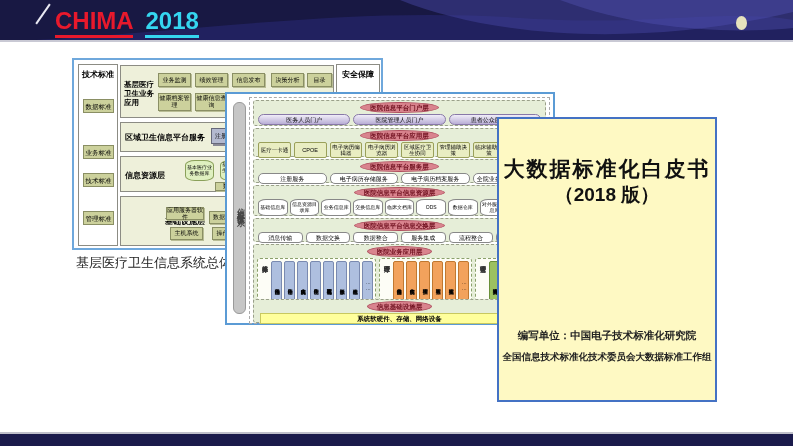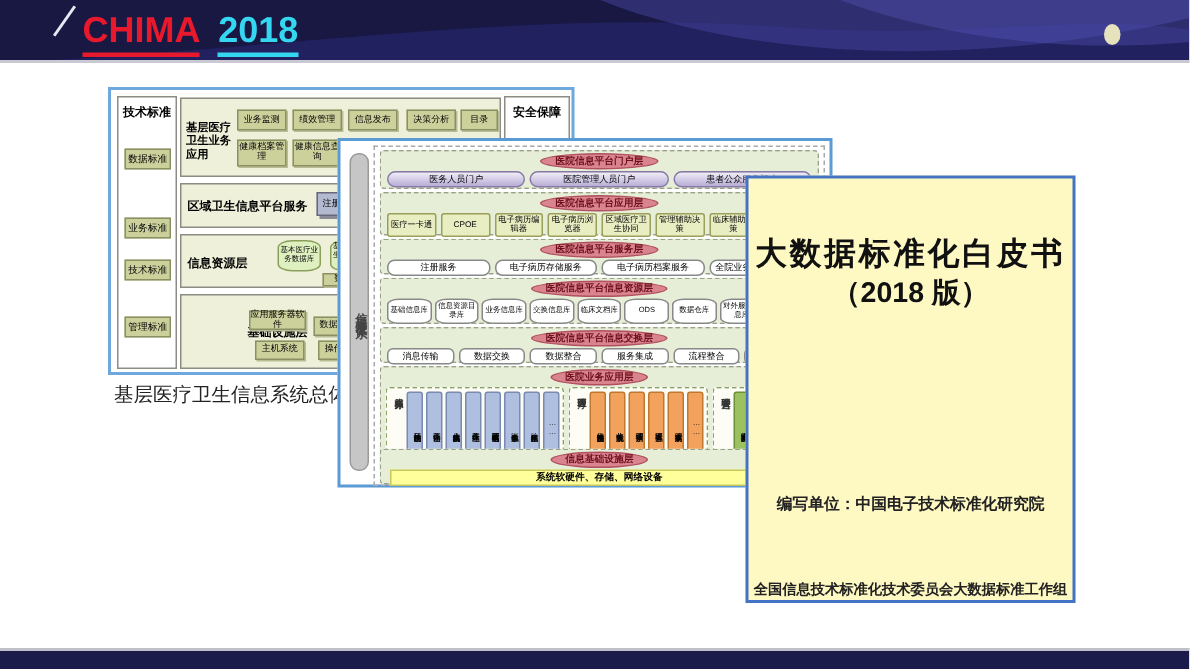--- a/index.html
+++ b/index.html
@@ -54,21 +54,21 @@
   .md .vb-blue { background:#aebfdf; border:1px solid #7a8ab0; }
   .md .vb-orange { background:#f2a25c; border:1px solid #c07830; }
   .md .vb-green { background:#9cc161; border:1px solid #6a9038; }
   .md .infra-bar { margin:1px 6px 2px 6px; background:#ffff9c; border:1px solid #c8c860; font-size:6.5px; font-weight:bold; text-align:center; line-height:10px; height:11px; }
 
   
   .wp { position:absolute; left:497px; top:117px; width:220px; height:285px; background:#fef9c3; border:2px solid #4472c4; z-index:3; }
   .wp .title1 { position:absolute; top:36px; width:100%; text-align:center; font-size:21px; font-weight:bold; letter-spacing:2px; color:#111; }
   .wp .title2 { position:absolute; top:63px; width:100%; text-align:center; font-size:19px; font-weight:bold; color:#111; }
   .wp .f1 { position:absolute; top:210px; width:100%; text-align:center; font-size:10.5px; font-weight:bold; color:#222; }
-  .wp .f2 { position:absolute; top:232px; width:100%; text-align:center; font-size:9.5px; font-weight:bold; color:#222;margin-top:36px; }
+  .wp .f2 { position:absolute; top:232px; width:100%; text-align:center; font-size:9.5px; font-weight:bold; color:#222; }
   .wp .f3 { position:absolute; top:257px; width:100%; text-align:center; font-size:10.5px; font-weight:bold; color:#222; }
 </style>
 </head>
 <body>
 
 <div id="stage">
 
   <div class="header">
     <svg width="793" height="42" viewBox="0 0 793 42">
       <path d="M0,42 C200,32 350,6 520,18 C650,27 720,8 793,20 L793,42 Z" fill="#232364" opacity="0.85"></path>

